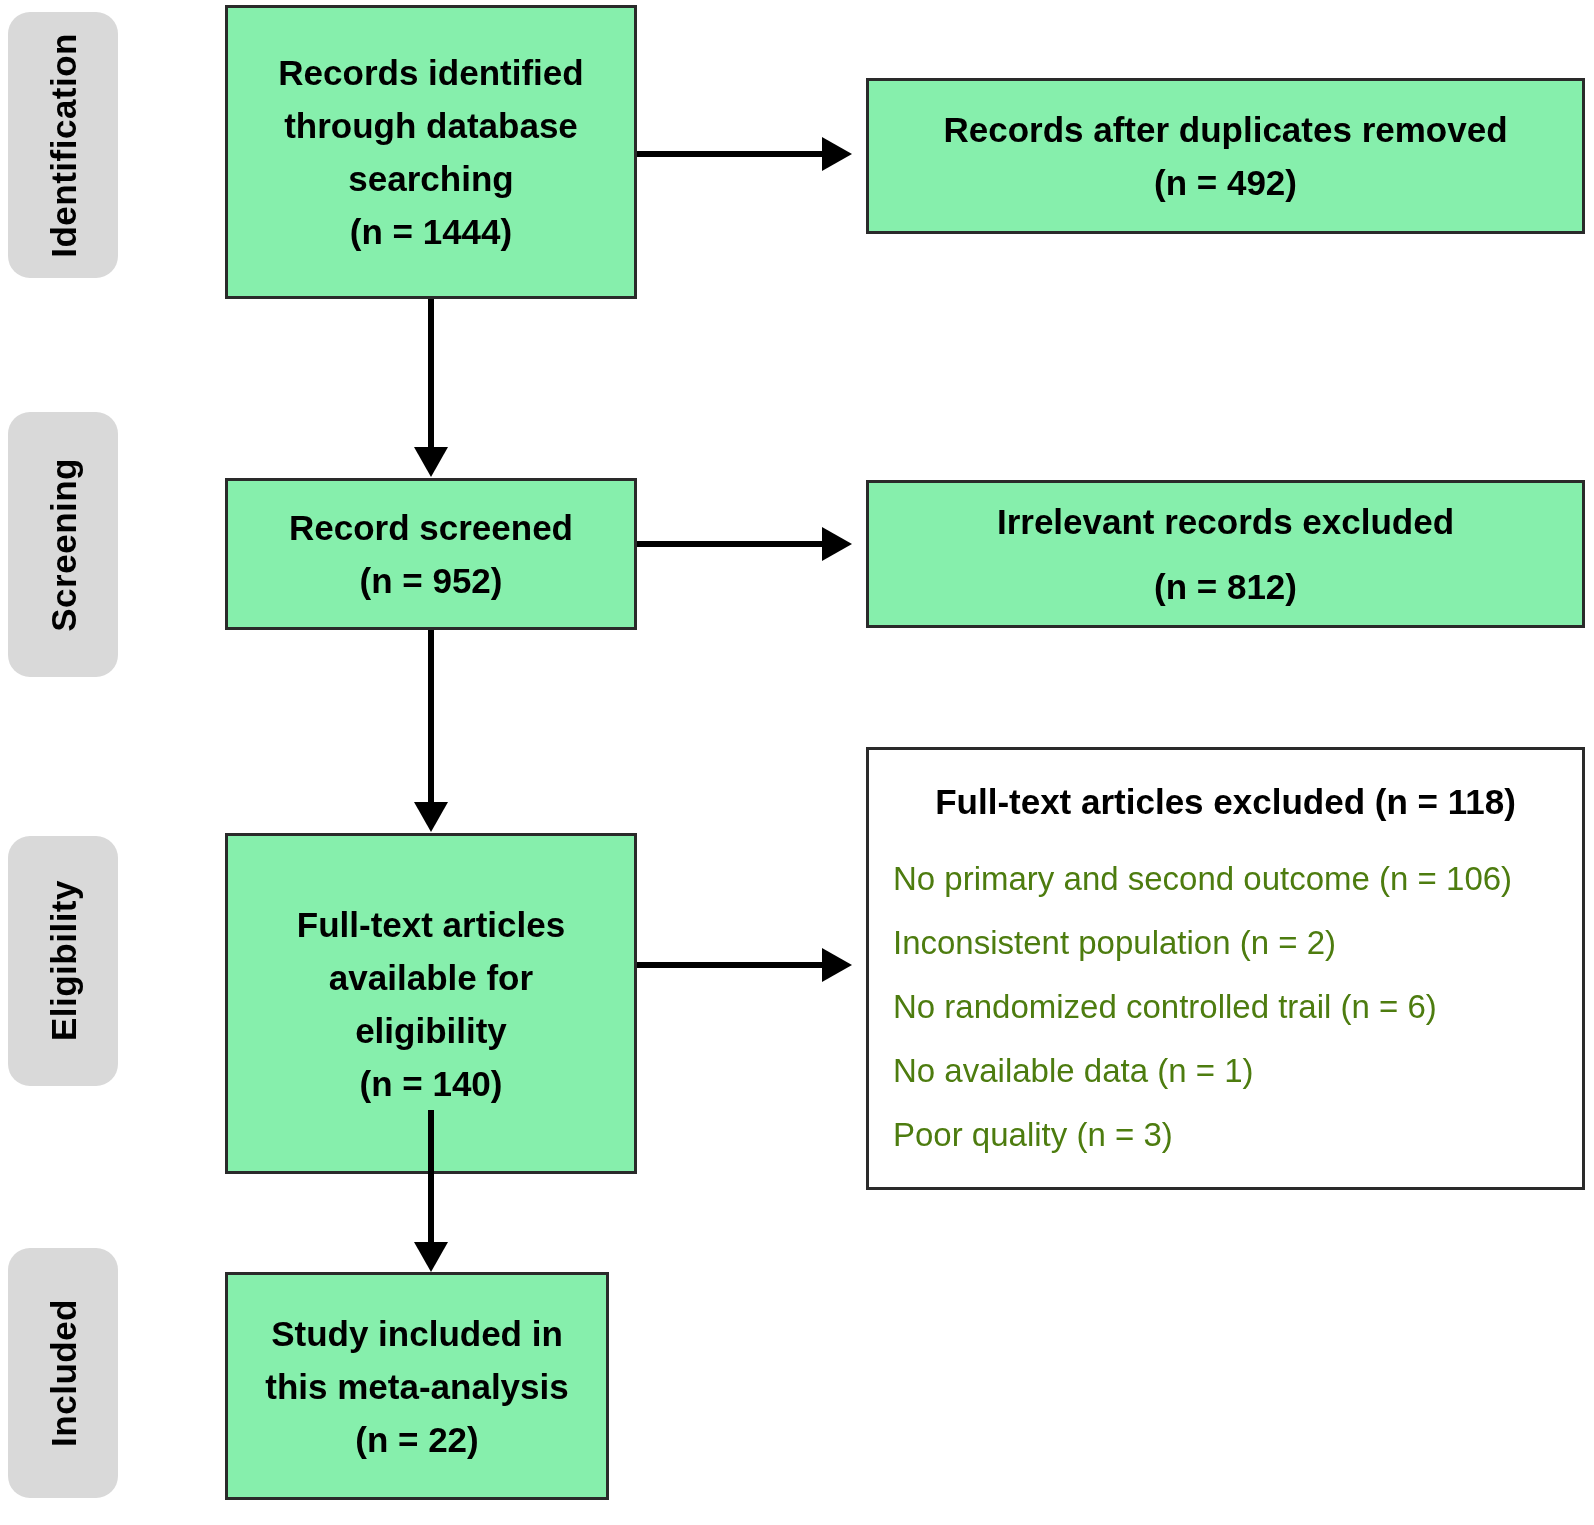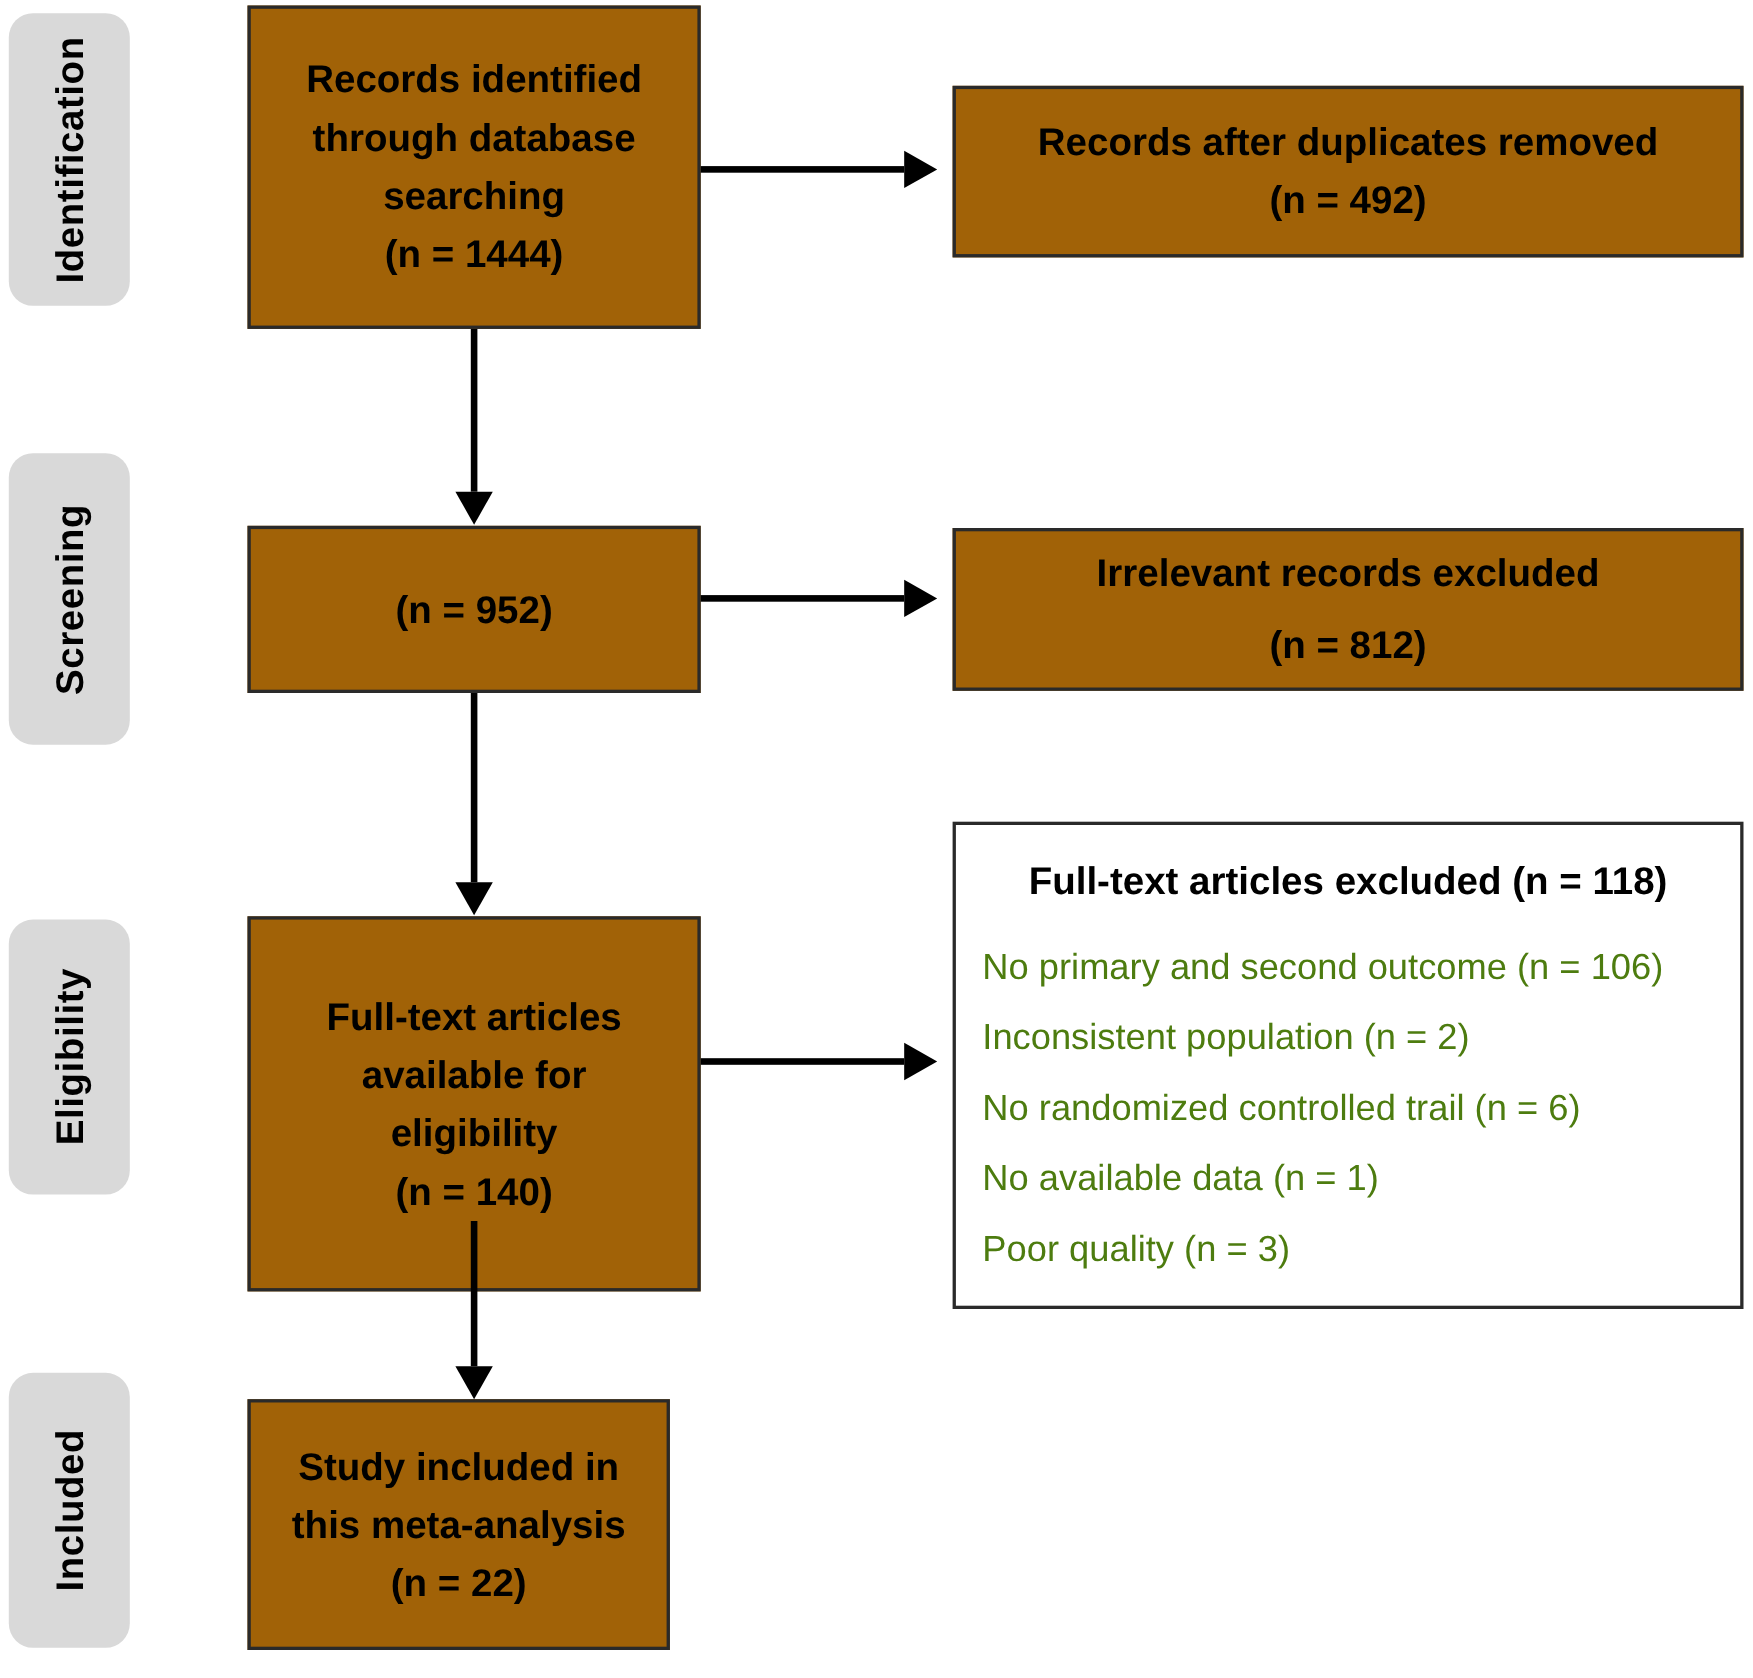--- a/index.html
+++ b/index.html
@@ -34,21 +34,21 @@
     font-size: 35px;
     color: #000000;
     letter-spacing: 0.5px;
     line-height: 1;
     white-space: nowrap;
   }
 
   
   .flow-box {
     position: absolute;
-    background: #a16207;
+    background: #86efac;
     border: 3px solid #2a2a2a;
     box-sizing: border-box;
     display: flex;
     flex-direction: column;
     align-items: center;
     justify-content: center;
   }
   .flow-box .line {
     font-weight: bold;
     font-size: 35px;
@@ -149,20 +149,21 @@
     <div class="line">(n = 492)</div>
   </div>
 
   <div class="conn-h" style="left:637px; top:151px; width:185px;"></div>
   <div class="arrow-right" style="left:822px; top:137px;"></div>
 
   <div class="conn-v" style="left:428px; top:299px; height:148px;"></div>
   <div class="arrow-down" style="left:414px; top:447px;"></div>
 
   <div class="flow-box" style="left:225px; top:478px; width:412px; height:152px;">
+    <div class="line">Record screened</div>
     <div class="line">(n = 952)</div>
   </div>
 
   <div class="flow-box" style="left:866px; top:480px; width:719px; height:148px;gap:12px;">
     <div class="line">Irrelevant records excluded</div>
     <div class="line">(n = 812)</div>
   </div>
 
   <div class="conn-h" style="left:637px; top:541px; width:185px;"></div>
   <div class="arrow-right" style="left:822px; top:527px;"></div>

